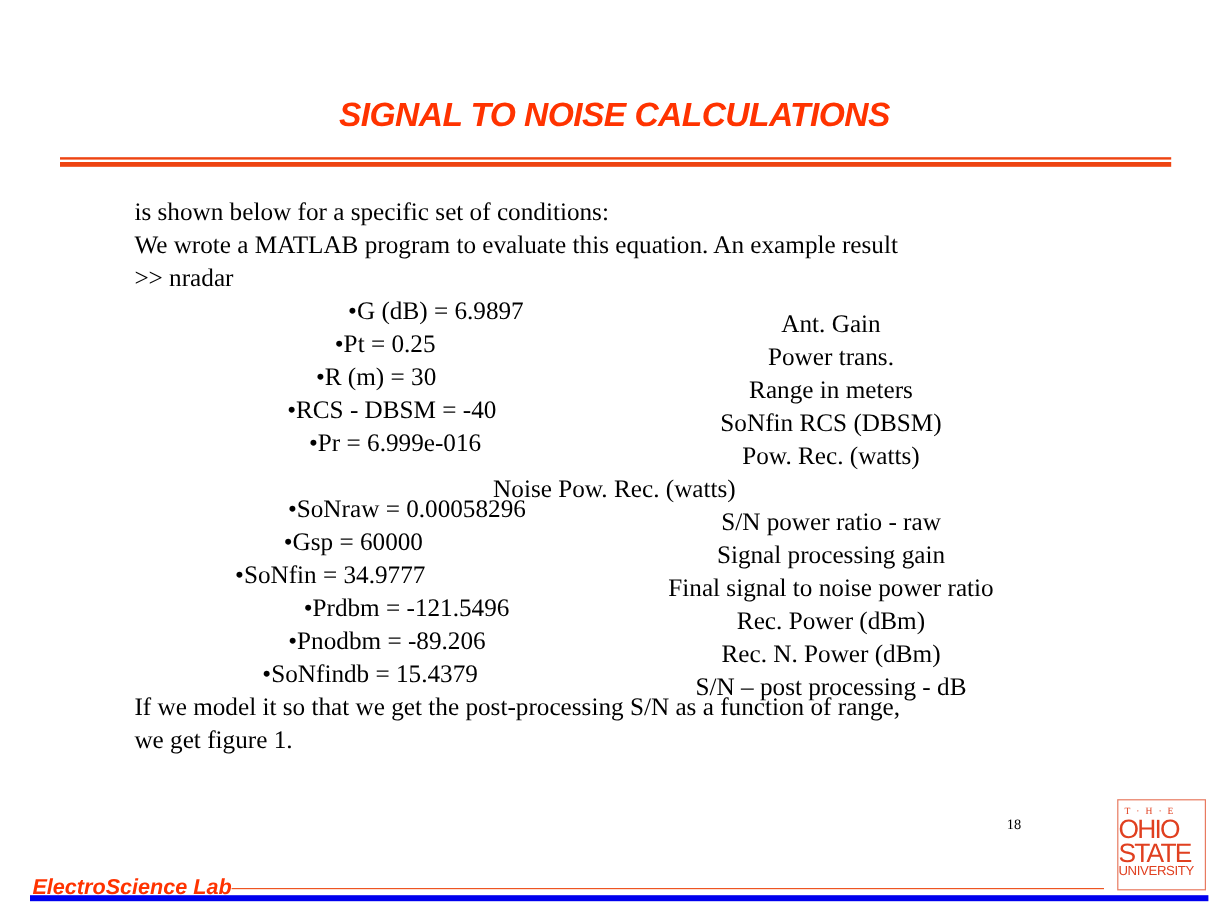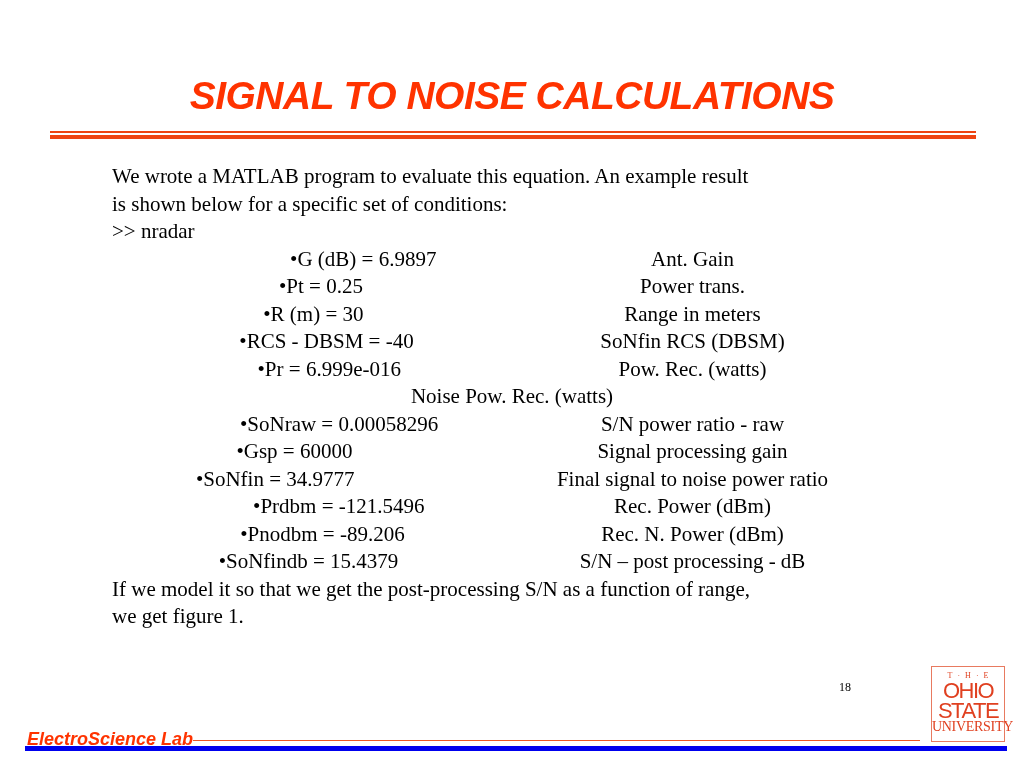--- a/index.html
+++ b/index.html
@@ -17,21 +17,21 @@
     }
     .title {
       position: absolute;
       left: 0;
       top: 70px;
       width: 1024px;
       text-align: center;
       font-family: "Liberation Sans", sans-serif;
       font-weight: bold;
       font-style: italic;
-      font-size: 39px;
+      font-size: 28px;
       letter-spacing: -0.5px;
       color: #ff3300;
       line-height: 52px;
     }
     .title-rule-thin {
       position: absolute;
       left: 50px;
       top: 131px;
       width: 926px;
       height: 2px;
@@ -62,20 +62,21 @@
       white-space: nowrap;
       height: 27.5px;
       justify-content: center;
     }
     .row .param {
       width: 361px;
       flex: none;
     }
     .row .desc {
       flex: none;
+      margin-top: 11px;
     }
     .page-num {
       position: absolute;
       left: 839px;
       top: 680px;
       font-size: 12px;
     }
     .footer-label {
       position: absolute;
       left: 27px;
@@ -104,54 +105,54 @@
     }
     .osu-logo {
       position: absolute;
       left: 931px;
       top: 666px;
       width: 74px;
       height: 76px;
       border: 1px solid #e87a60;
       background: #ffffff;
       color: #e04020;
-      text-align: center;
+      text-align: left;
       box-sizing: border-box;
     }
     .osu-the {
       font-family: "Liberation Serif", serif;
       font-size: 8px;
       letter-spacing: 5px;
       margin-top: 4px;
       line-height: 10px;
       padding-left: 5px;
     }
     .osu-ohio, .osu-state {
       font-family: "Liberation Sans", sans-serif;
       font-size: 22px;
       line-height: 20px;
       letter-spacing: -1.5px;
     }
     .osu-univ {
-      font-family: Liberation Serif, serif;
-      font-size: 14px;
+      font-family: Liberation Sans, sans-serif;
+      font-size: 11px;
       line-height: 11px;
       letter-spacing: -0.3px;
     }
   </style>
 </head>
 <body>
 
 <div class="title">SIGNAL TO NOISE CALCULATIONS</div>
 <div class="title-rule-thin"></div>
 <div class="title-rule-thick"></div>
 
 <div class="body-text">
+  <div class="line">is shown below for a specific set of conditions:</div>
   <div class="line">We wrote a MATLAB program to evaluate this equation.  An example result</div>
-  <div class="line">is shown below for a specific set of conditions:</div>
   <div class="line">&gt;&gt; nradar</div>
 
   <div class="row">
     <span class="param">•G (dB) = 6.9897</span>
     <span class="desc">Ant. Gain</span>
   </div>
   <div class="row">
     <span class="param">•Pt = 0.25</span>
     <span class="desc">Power trans.</span>
   </div>

